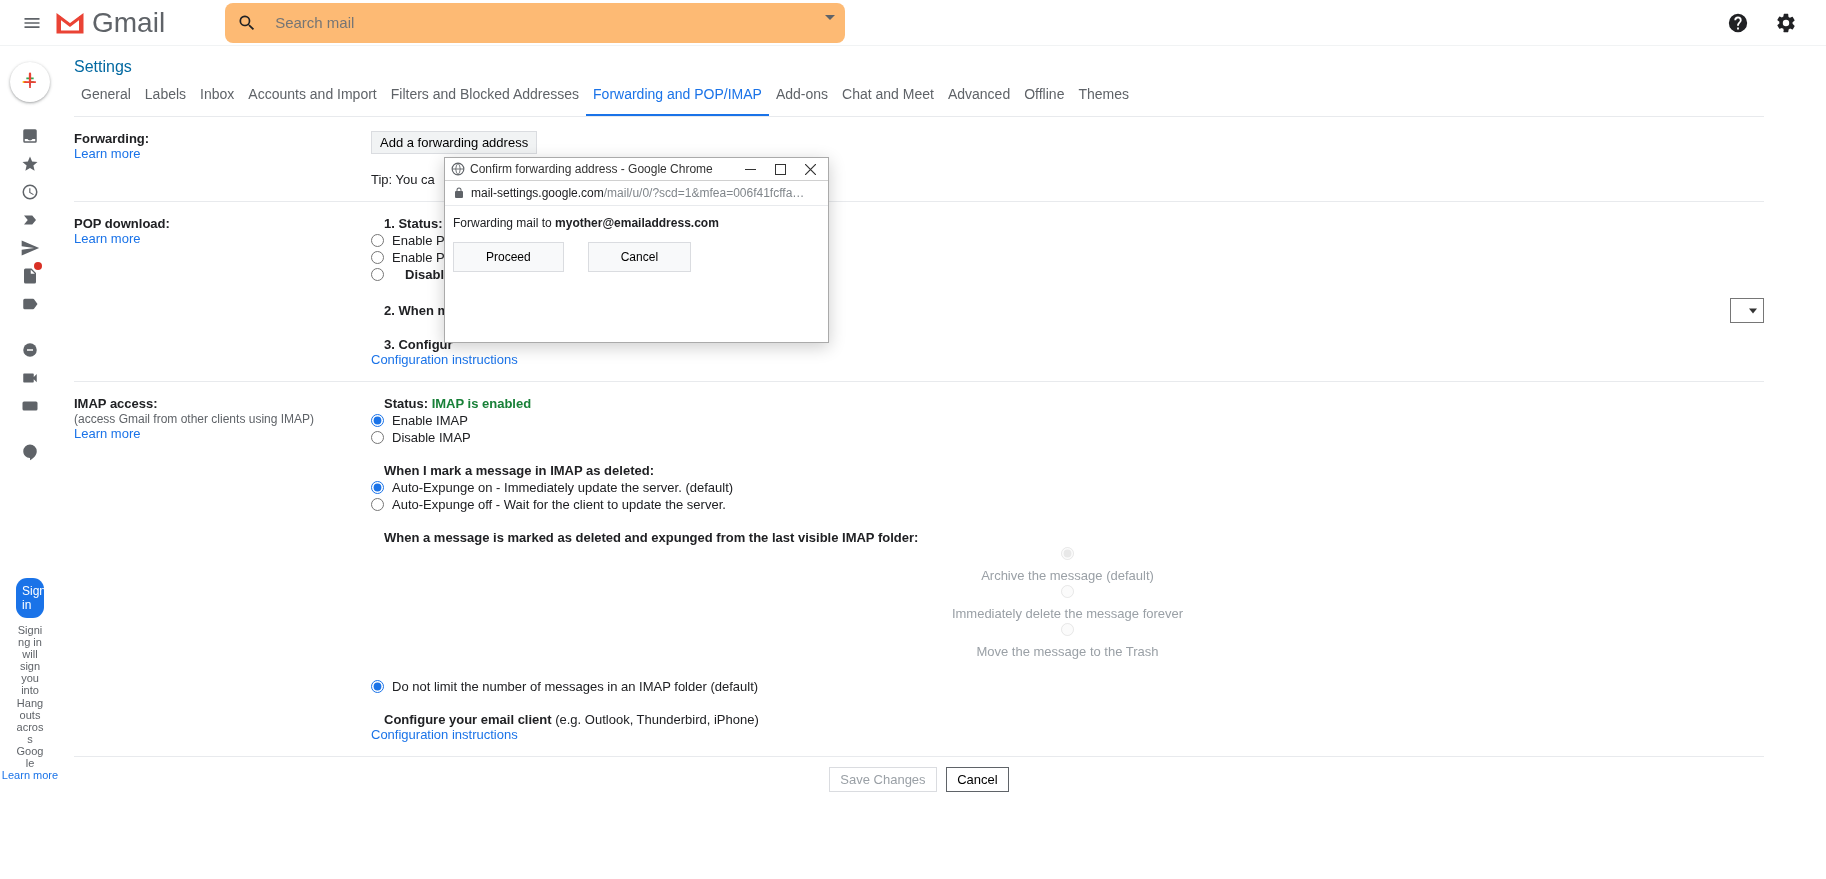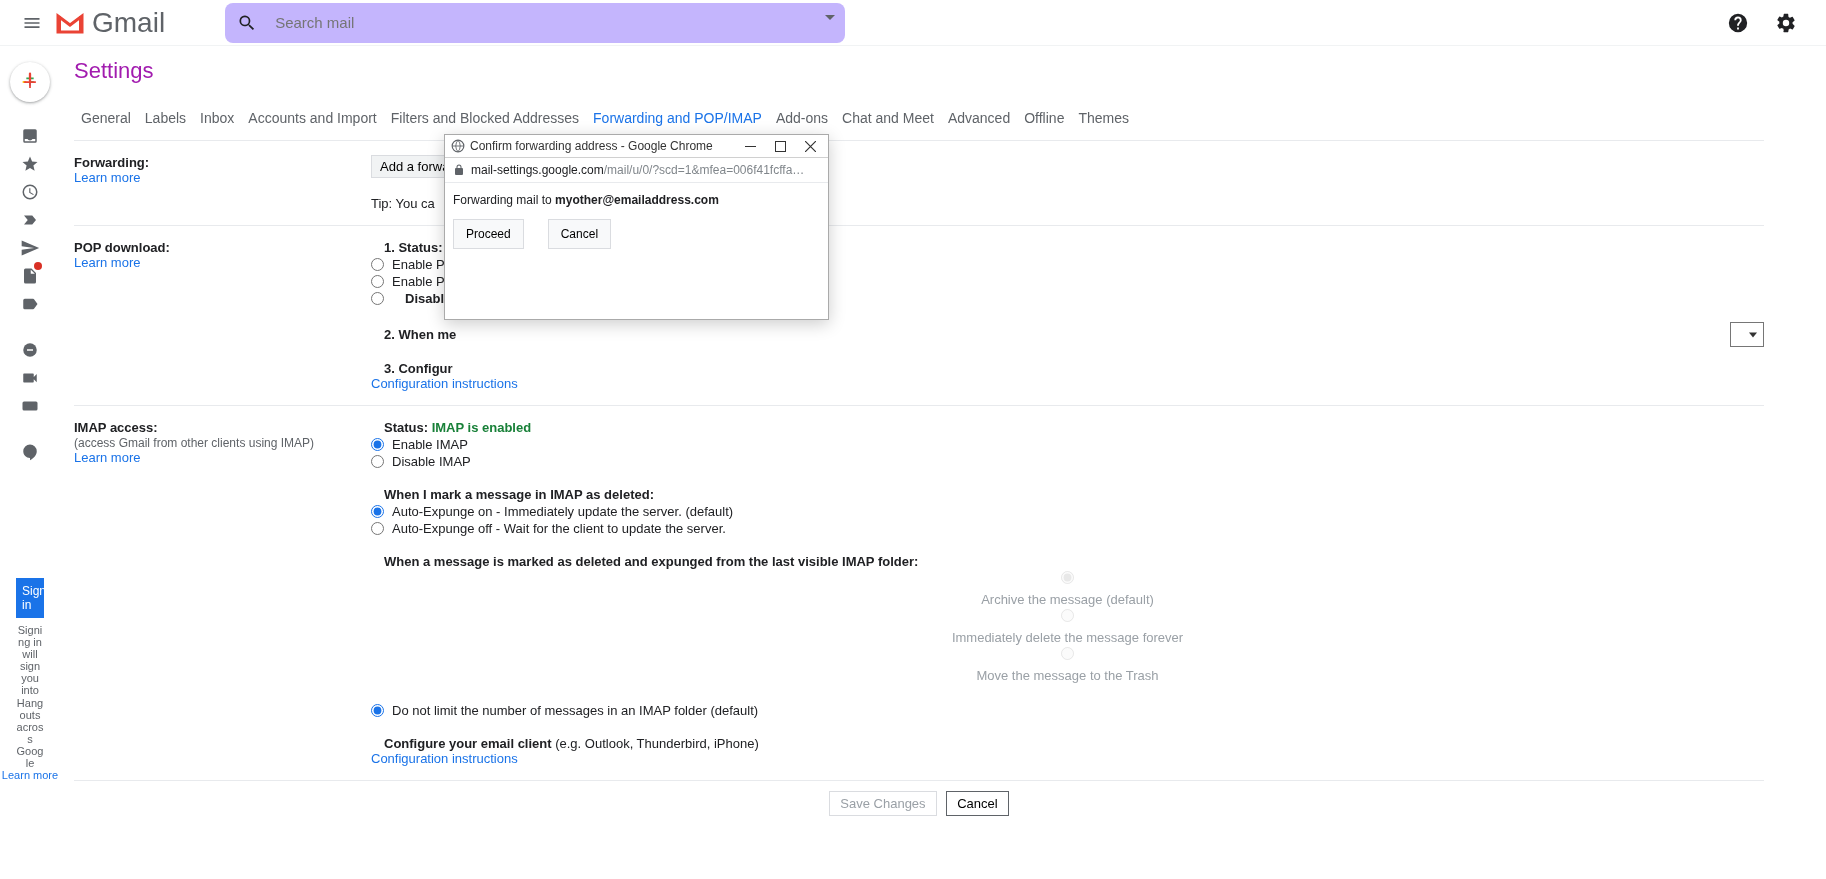--- a/index.html
+++ b/index.html
@@ -2,62 +2,62 @@
 <html><head>
 <meta charset="utf-8">
 <style>
 * { margin: 0; padding: 0; box-sizing: border-box; }
 body { font-family: Arial, 'Google Sans', Roboto, sans-serif; font-size: 13px; color: #202124; overflow: hidden; }
 .header { height: 46px; display: flex; align-items: center; padding: 0 8px; border-bottom: 1px solid #f1f3f4; }
 .menu-btn { width: 48px; height: 48px; display: flex; align-items: center; justify-content: center; cursor: pointer; border-radius: 50%; }
 .logo-wrap { display: flex; align-items: center; gap: 8px; margin-right: 60px; }
 .logo-txt { font-size: 28px; color: #5f6368; font-weight: 400; }
 .search-wrap { flex: 0 0 620px; position: relative; }
-.search-box { width: 100%; height: 40px; background: #c4b5fd; border: none; border-radius: 8px; padding: 0 50px; font-size: 15px; color: #5f6368; outline: none; }
+.search-box { width: 100%; height: 40px; background: #fdba74; border: none; border-radius: 8px; padding: 0 50px; font-size: 15px; color: #5f6368; outline: none; }
 .search-icon-btn { position: absolute; left: 10px; top: 8px; width: 24px; height: 24px; display: flex; align-items: center; justify-content: center; }
 .search-dd { position: absolute; right: 10px; top: 12px; width: 0; height: 0; border-left: 5px solid transparent; border-right: 5px solid transparent; border-top: 5px solid #5f6368; }
 .header-right { margin-left: auto; display: flex; align-items: center; gap: 8px; padding-right: 12px; }
 .icon-btn { width: 40px; height: 40px; display: flex; align-items: center; justify-content: center; cursor: pointer; border-radius: 50%; }
 .main-wrap { display: flex; height: calc(100vh - 46px); }
 .left-rail { width: 60px; display: flex; flex-direction: column; align-items: center; padding-top: 16px; gap: 0; position: relative; }
 .compose-btn { width: 40px; height: 40px; border-radius: 50%; background: #fff; box-shadow: 0 1px 2px 0 rgba(60,64,67,.3), 0 1px 3px 1px rgba(60,64,67,.15); display: flex; align-items: center; justify-content: center; cursor: pointer; margin-bottom: 20px; }
 .rail-icon { width: 40px; height: 28px; display: flex; align-items: center; justify-content: center; color: #5f6368; cursor: pointer; position: relative; }
 .notif-dot { position: absolute; top: 0px; right: 8px; width: 8px; height: 8px; background: #d93025; border-radius: 50%; }
-.signin-btn { margin-top: 112px; background: #1a73e8; color: #fff; font-size: 12px; padding: 6px 6px; cursor: pointer; font-weight: 500; width: 28px; overflow: hidden; text-align: left; }
+.signin-btn { margin-top: 112px; background: #1a73e8; color: #fff; font-size: 12px; padding: 6px 6px; cursor: pointer; font-weight: 500; width: 28px; overflow: hidden; text-align: left; border-radius: 11px; }
 .signin-txt { margin-top: 6px; font-size: 11px; color: #5f6368; text-align: center; line-height: 1.1; padding: 0 2px; width: 32px; overflow-wrap: break-word; }
 .learn-link { color: #1a73e8; font-size: 11px; text-decoration: none; }
 .ext-rail { width: 54px; background: #fff; }
 .content { flex: 1; overflow-y: auto; padding: 12px 8px 8px 14px; }
-.settings-title { font-size: 22px; color: #a21caf; margin-bottom: 16px; font-weight: 400; }
+.settings-title { font-size: 16px; color: #0369a1; margin-bottom: 0; font-weight: 400; }
 .tabs { display: flex; border-bottom: 1px solid #e8eaed; flex-wrap: wrap; }
 .tab { padding: 10px 7px 12px; font-size: 14px; color: #5f6368; cursor: pointer; border-bottom: 2px solid transparent; }
 .tab.active { color: #1a73e8; border-bottom-color: #1a73e8; }
 .section { display: flex; padding: 14px 0; border-bottom: 1px solid #e8eaed; }
 .section-label { flex: 0 0 297px; font-size: 13px; font-weight: 700; color: #202124; }
 .section-sub { font-weight: 400; font-size: 12px; color: #5f6368; text-align: center; }
 .section-body { flex: 1; font-size: 13px; color: #202124; }
 .link { color: #1a73e8; text-decoration: none; font-weight: 400; }
 .btn { background: #f1f3f4; border: 1px solid #dadce0; padding: 3px 8px; font-size: 13px; cursor: pointer; font-family: inherit; }
 .radio-row { display: flex; align-items: center; gap: 8px; margin: 2px 0; }
 .radio-row input[type=radio] { accent-color: #1a73e8; }
 .bold { font-weight: 700; margin-left: 13px; }
 .green { color: #188038; font-weight: 700; }
 .sel { font-family: inherit; font-size: 12px; padding: 1px 2px; }
 .footer-btns { text-align: center; padding: 10px 0; border-top: 1px solid #e8eaed; }
 .footer-btns button { margin: 0 3px; padding: 4px 10px; font-size: 13px; font-family: inherit; border: 1px solid #5f6368; background: #fff; cursor: pointer; }
 .footer-btns button.disabled { color: #9aa0a6; border-color: #dadce0; cursor: default; }
-.popup { position: fixed; left: 444px; top: 134px; width: 385px; height: 186px; background: #fff; border: 1px solid #aaa; box-shadow: 0 4px 16px rgba(0,0,0,.2); z-index: 1000; font-size: 12px; }
+.popup { position: fixed; left: 444px; top: 157px; width: 385px; height: 186px; background: #fff; border: 1px solid #aaa; box-shadow: 0 4px 16px rgba(0,0,0,.2); z-index: 1000; font-size: 12px; }
 .popup-titlebar { display: flex; align-items: center; gap: 5px; padding: 4px 6px; background: #fff; border-bottom: 1px solid #d0d0d0; }
 .popup-titlebar .title { flex: 1; color: #333; font-size: 12px; }
 .win-btns { display: flex; gap: 18px; padding-right: 6px; }
 .win-btn { width: 12px; height: 12px; display: flex; align-items: center; justify-content: center; cursor: pointer; }
 .popup-url { display: flex; align-items: center; gap: 6px; padding: 5px 8px; border-bottom: 1px solid #e8eaed; color: #5f6368; font-size: 12px; }
 .popup-body { padding: 10px 8px; }
 .popup-btns { display: flex; gap: 24px; margin-top: 12px; }
-.popup-btns button { background: #f8f9fa; border: 1px solid #dadce0; padding: 7px 12px; font-size: 12px; cursor: pointer; font-family: inherit; }
+.popup-btns button { background: #f8f9fa; border: 1px solid #dadce0; padding: 7px 32px; font-size: 12px; cursor: pointer; font-family: inherit; }
 svg { fill: currentColor; }
 .disabled-radio { color: #9aa0a6; flex-direction: column; }
 .disabled-radio input { opacity: 0.5; }
 .sel-open { border:1px solid #767676; padding:4px 24px 4px 4px; font-size:13px; position: relative; display: inline-block; }
 .sel-open::after{ content:''; position:absolute; right:6px; top:50%; width:0; height:0; border-left:4px solid transparent; border-right:4px solid transparent; border-top:5px solid #333; transform: translateY(-50%); }
 </style>
 </head>
 <body>
 
 <div class="header">

